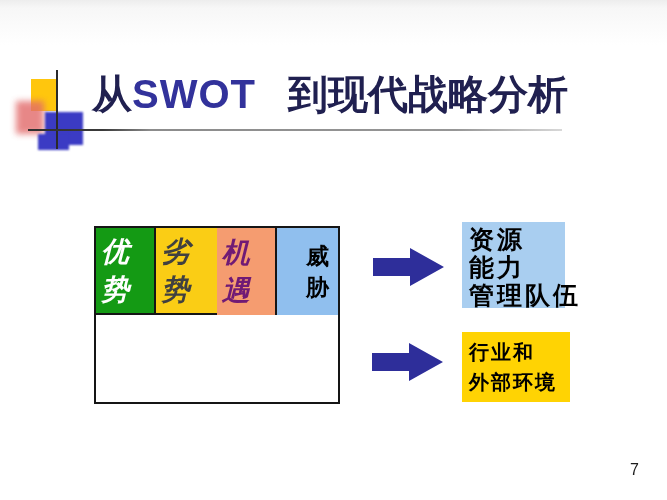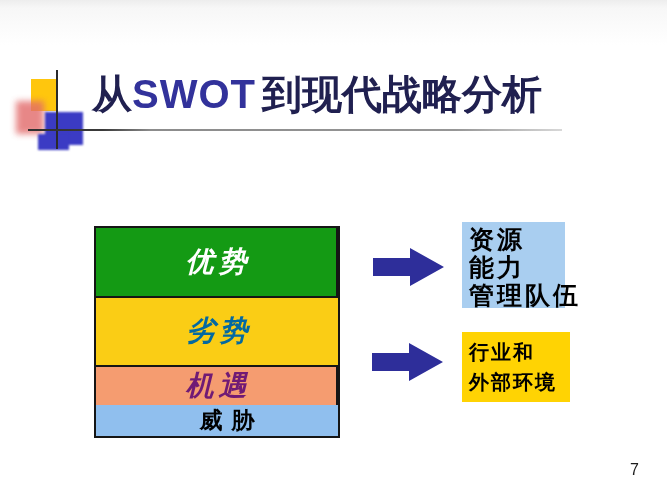--- a/index.html
+++ b/index.html
@@ -20,31 +20,31 @@
   .deco-vline  { position:absolute; left:56px; top:70px; width:2px; height:79px; background:#2a2a2a; }
   .title-underline {
     position:absolute; left:28px; top:129px; width:534px; height:2px;
     background: linear-gradient(90deg, #2e2e2e 0%, #3a3a3a 14%, #8c8c8c 23%, #969696 80%, #d8d8d8 100%);
   }
 
   
   .title { position:absolute; left:92px; top:70px; white-space:nowrap; font-size:40px; line-height:48px; }
   .title-zh { font-family:"Liberation Serif", serif; font-weight:bold; color:#202050; }
   .title-en { font-family:"Liberation Sans", sans-serif; font-weight:bold; color:#32329B; letter-spacing:1px; }
-  .title-suffix { margin-left:6px; }
+  .title-suffix { margin-left:32px; }
 
   
   .matrix {
-    position:absolute; left:94px; top:226px; width:246px; height:212px;
-    display:grid; grid-template-columns:1fr; grid-template-rows:1fr 1fr;
+    position:absolute; left:94px; top:226px; width:246px; height:178px;
+    display:grid; grid-template-columns:1fr 1fr 1fr 1fr; grid-template-rows:1fr 1fr;
     border:2px solid #151515; box-sizing:border-box;
   }
   .cell { display:flex; align-items:center; justify-content:center; box-sizing:border-box; }
   .cell-strengths     { background:#149A14; border-right:2px solid #151515; border-bottom:2px solid #151515; color:#ffffff; }
-  .cell-weaknesses    { background:#FACD15; border-bottom:2px solid #151515; color:#0369a1; }
+  .cell-weaknesses    { background:#FACD15; border-bottom:2px solid #151515; color:#404040; }
   .cell-opportunities { background:#F59C70; border-right:2px solid #151515; color:#701a75; }
   .cell-threats       { background:#90BFEE; color:#000000;padding-left:20px; }
   .cell-label {
     font-family:"Liberation Serif", serif; font-weight:bold; font-style:italic;
     font-size:28px; letter-spacing:5px; padding-left:5px;
   }
   .cell-threats .cell-label { font-style:normal; font-size:23px; letter-spacing:9px; padding-left:9px; }
 
   
   .arrow { position:absolute; width:72px; height:40px; }

